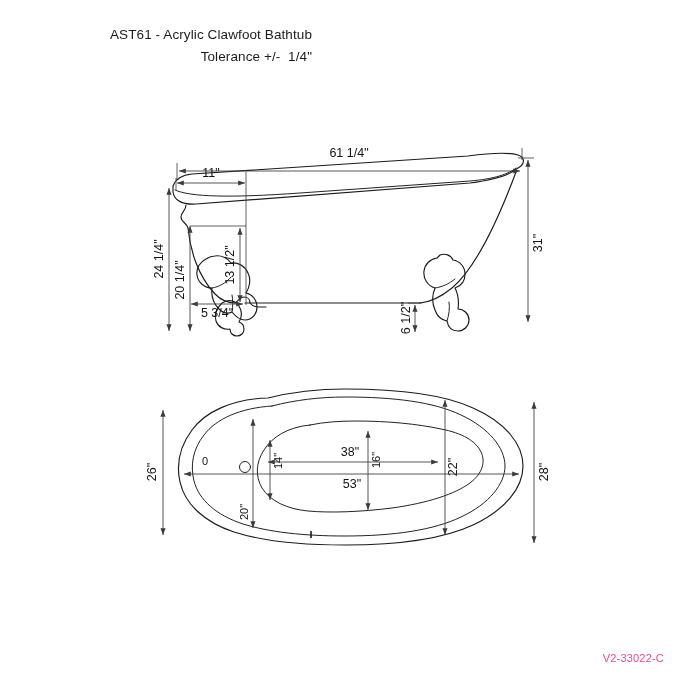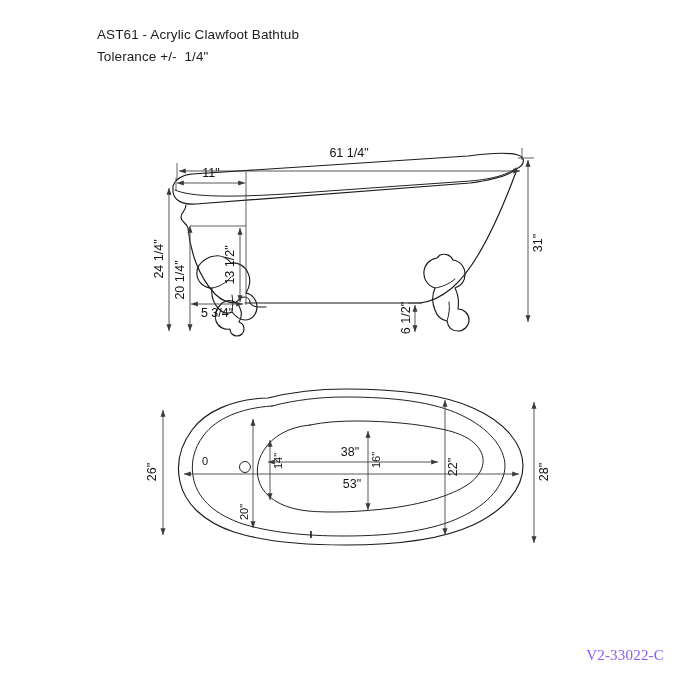--- a/index.html
+++ b/index.html
@@ -17,38 +17,38 @@
     color: #1a1a1a;
   }
   #sheet {
     position: absolute;
     inset: 0;
     width: 700px;
     height: 700px;
   }
   .title-block {
     position: absolute;
-    left: 97px;
+    left: 110px;
     top: 24px;
     line-height: 22px;
+    text-align: right;
   }
   .title-line {
     font-size: 13.5px;
     color: #1c1c1c;
     white-space: pre;
     letter-spacing: 0.1px;
   }
   .partnum {
     position: absolute;
     right: 36px;
     bottom: 36px;
-    font-size: 15px;
-    color: #8b5cf6;
+    font-size: 11px;
+    color: #ec4899;
     letter-spacing: 0.2px;
-    font-family: Liberation Serif, serif;
   }
   svg { display: block; }
   .obj {
     fill: none;
     stroke: #1b1b1b;
     stroke-width: 1.15;
     stroke-linejoin: round;
     stroke-linecap: round;
   }
   .obj-thin {

